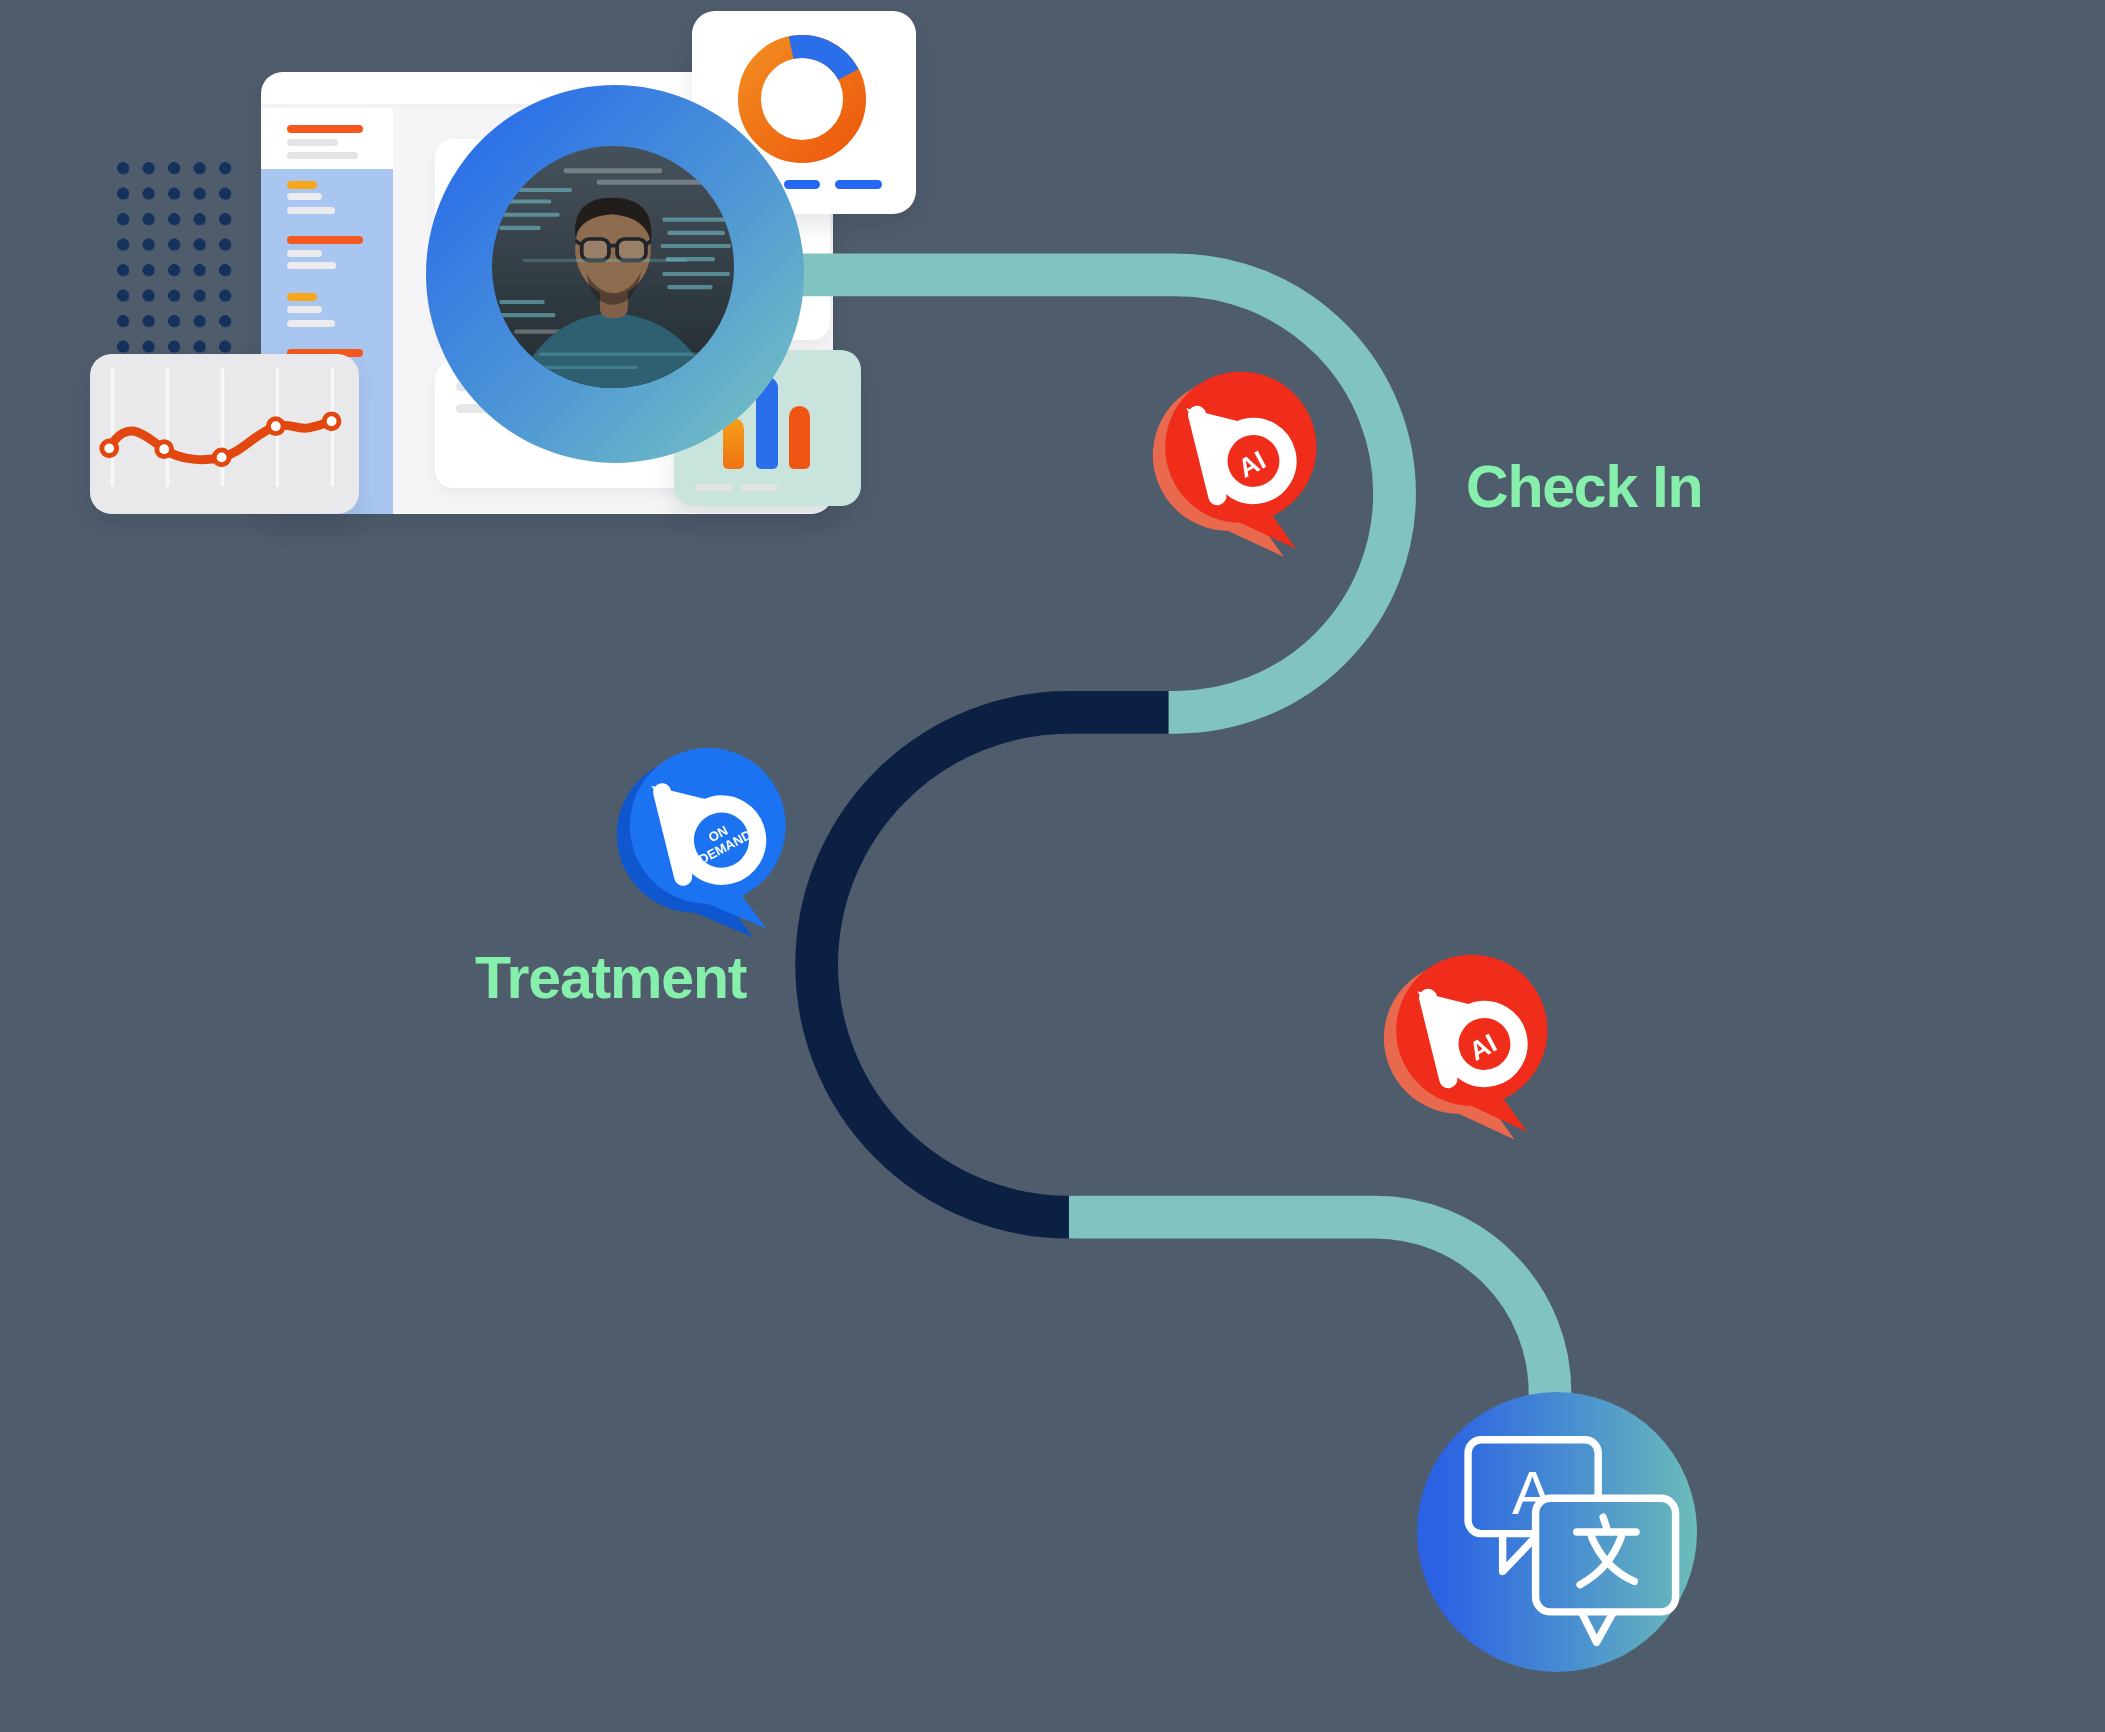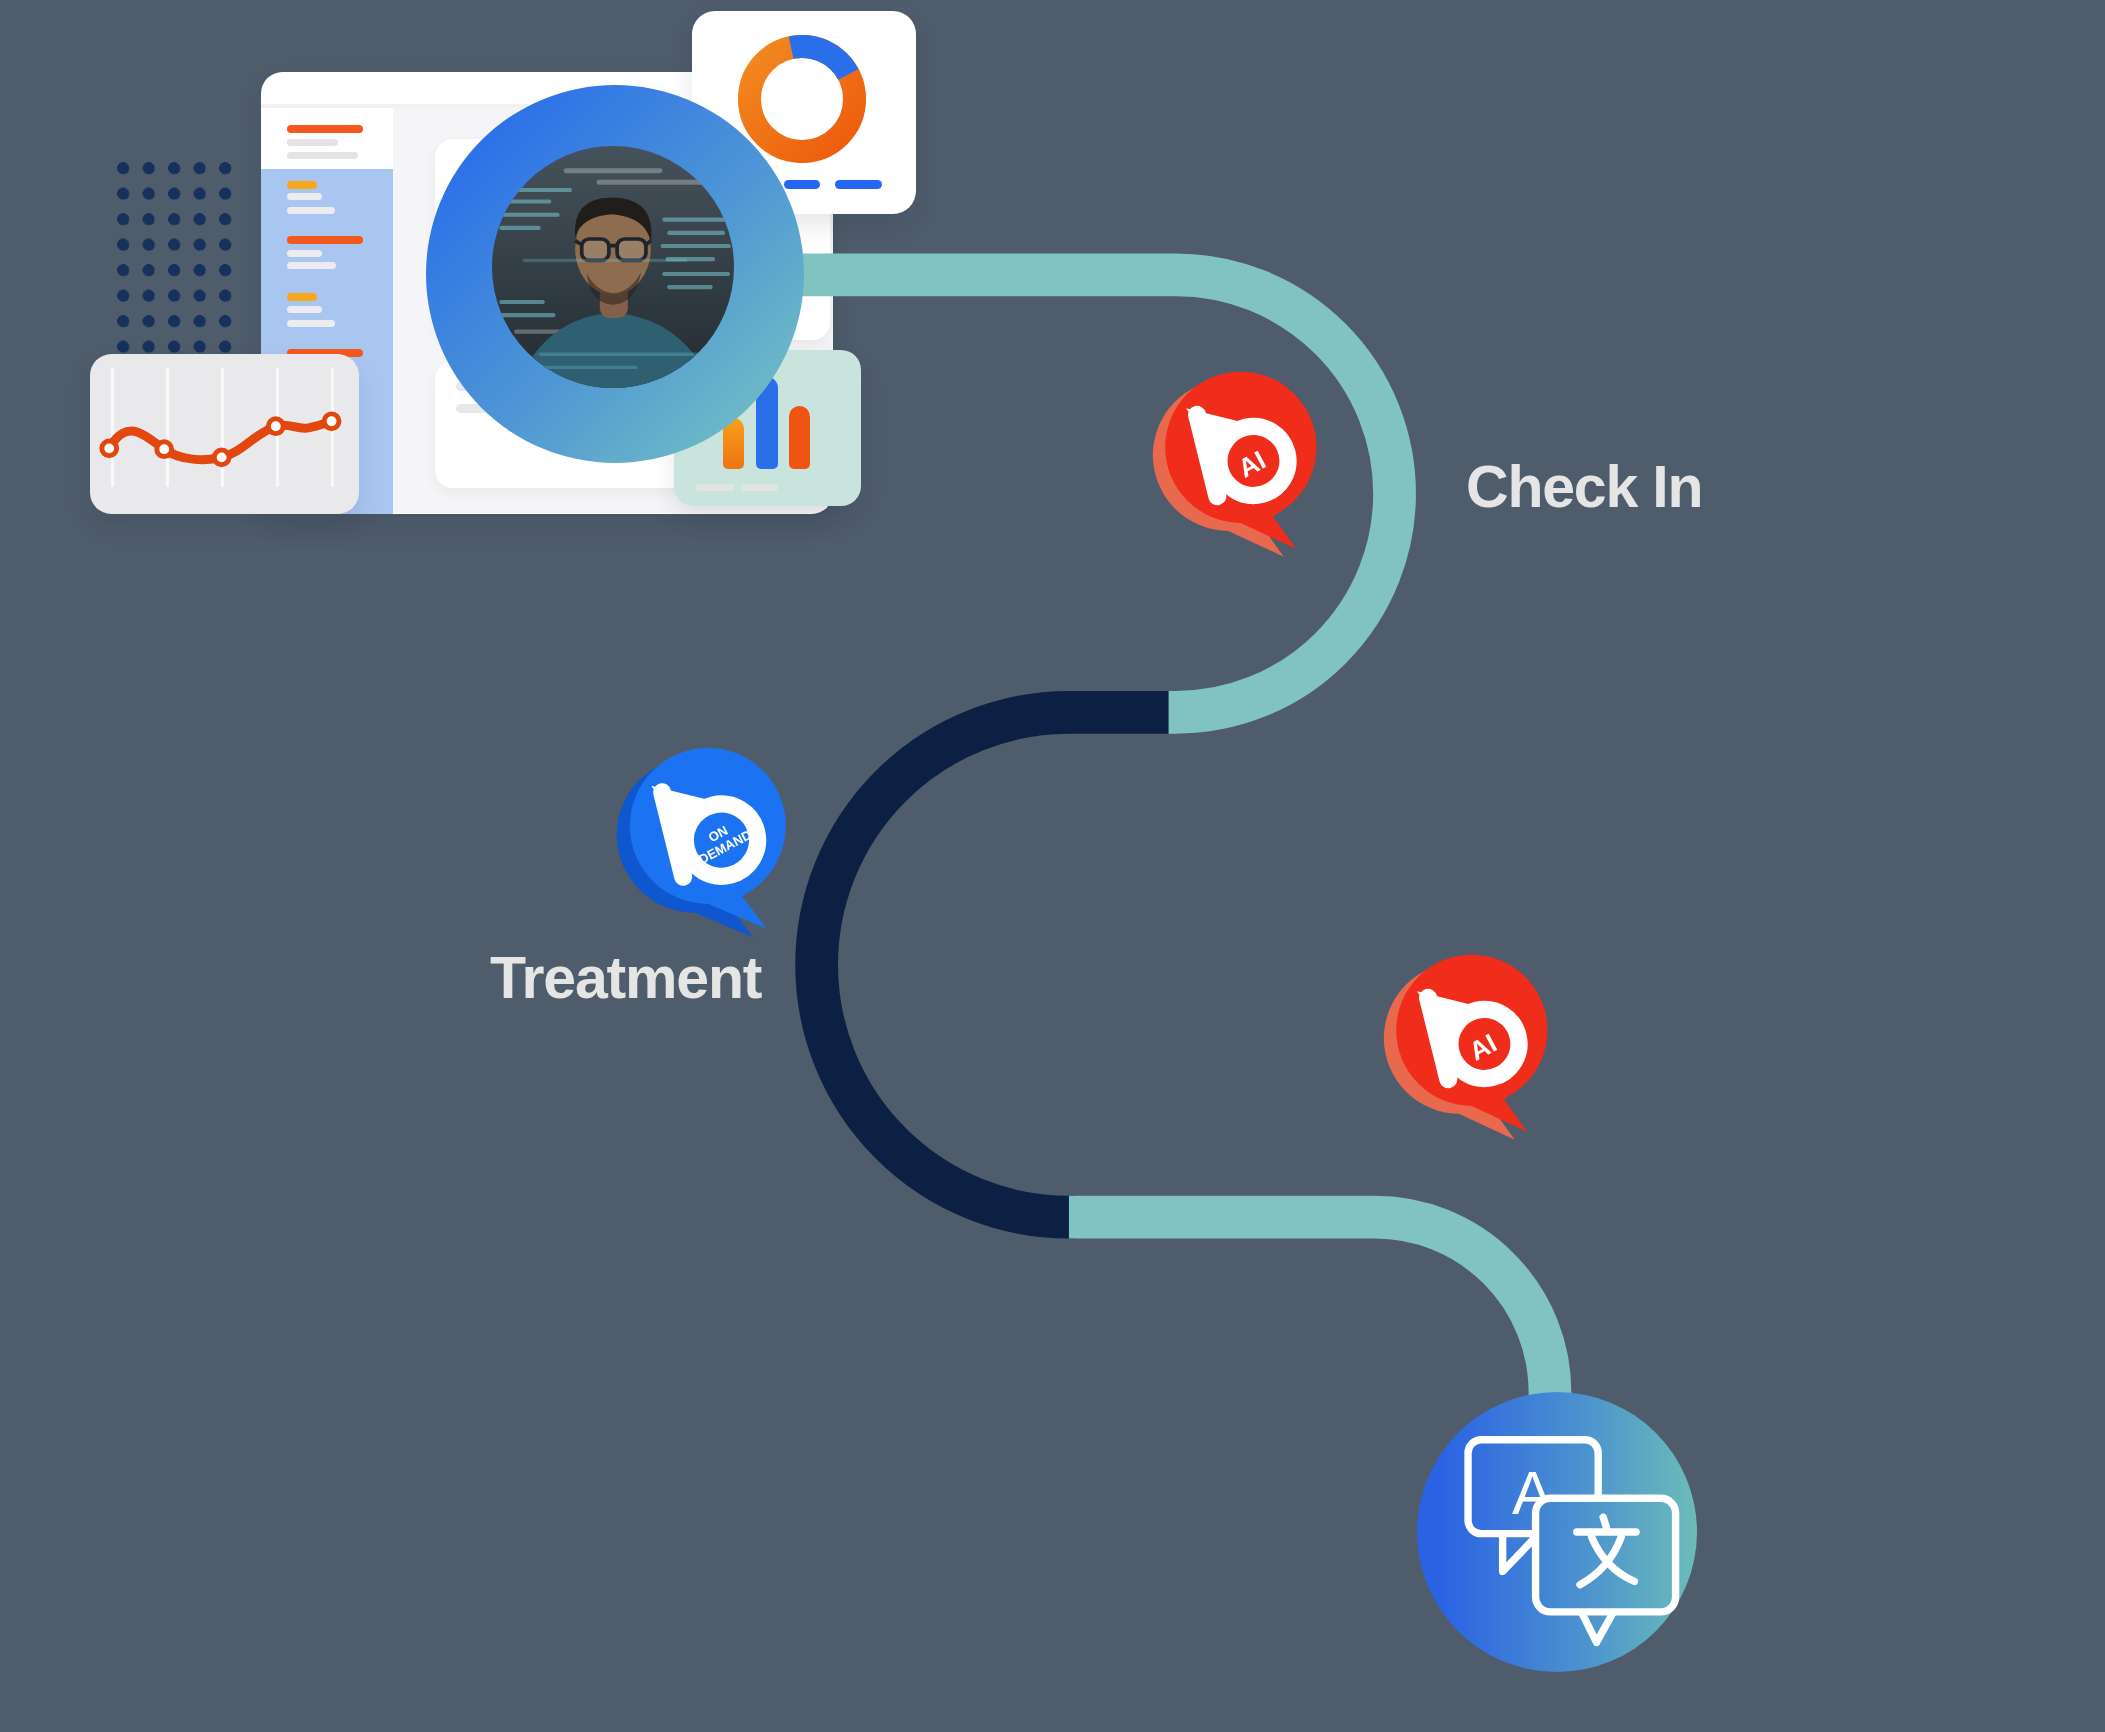--- a/index.html
+++ b/index.html
@@ -1,20 +1,20 @@
 <!DOCTYPE html>
 <html style="font-size:13px"><head>
 <meta charset="utf-8">
 <style>
   html,body{margin:0;padding:0;background:#4F5C6B;}
   .canvas{position:relative;width:2105px;height:1733px;background:#4F5C6B;overflow:hidden;
           font-family:"Liberation Sans",sans-serif;}
   .card{position:absolute;background:#FFFFFF;box-shadow:0 11.5px 25px rgba(15,25,45,.10);}
   .bar{position:absolute;border-radius:5px;}
-  .step-label{position:absolute;font-size:59px;font-weight:700;color:#e5e5e5;
+  .step-label{position:absolute;font-size:59px;font-weight:700;color:#86efac;
               letter-spacing:-1.2px;white-space:nowrap;line-height:63px;}
   
   .dot-grid{position:absolute;left:117px;top:162px;width:116px;height:217px;
     background-image:radial-gradient(circle 6.2px at 6.2px 6.2px,#16325C 96%,transparent);
     background-size:25.5px 25.5px;}
   
   .main-card{left:261px;top:72px;width:572px;height:442px;border-radius:21.4px;}
   .main-card .divider{position:absolute;left:0;top:32px;width:100%;height:4.1px;background:#F2F2F5;}
   .sidebar{position:absolute;left:0;top:97px;width:132px;height:345px;background:#A9C6F1;
            border-radius:0 0 0 21.4px;}
@@ -209,21 +209,21 @@
         <rect x="-54" y="-72" width="22" height="128" rx="11" fill="#FFFFFF"></rect>
         <path d="M -54 -72 L 16 -35 L -31 -8 Z" fill="#FFFFFF"></path>
         <circle cx="13" cy="13" r="44" fill="none" stroke="#FFFFFF" stroke-width="21"></circle>
         <g transform="rotate(-14 13 13)" fill="#FFFFFF" text-anchor="middle" font-weight="bold">
           <text x="13" y="10" font-size="16">ON</text>
           <text x="13" y="28" font-size="16">DEMAND</text>
         </g>
       </g>
     </g>
   </svg>
-  <div class="step-label" style="left:490px;top:947px">Treatment</div>
+  <div class="step-label" style="left:475px;top:947px">Treatment</div>
 
   <svg class="bubble-svg" style="left:1378px;top:942px" width="189" height="206" viewBox="-115 -115 230 250">
     <g transform="rotate(-6)">
       <g fill="#E8694E" transform="translate(-16,8)">
         <circle cx="0" cy="-8" r="92"></circle>
           <path d="M 20 62 L 54 122 L -16 80 Z"></path>
       </g>
       <g fill="#EF2D1A">
         <circle cx="0" cy="-8" r="92"></circle>
           <path d="M 20 62 L 54 122 L -16 80 Z"></path>

